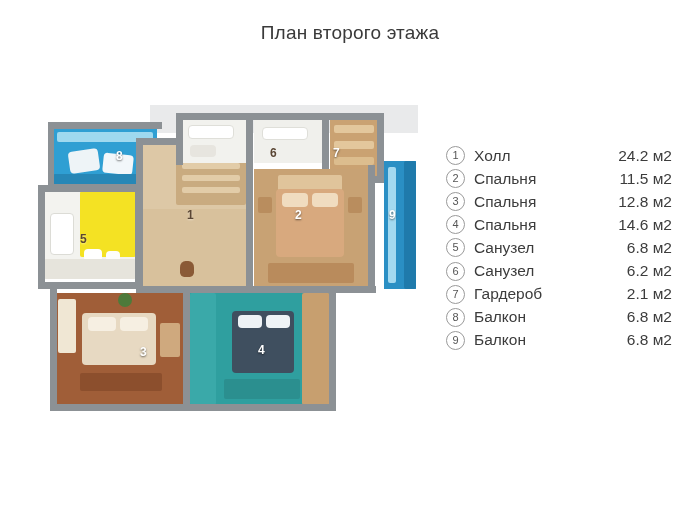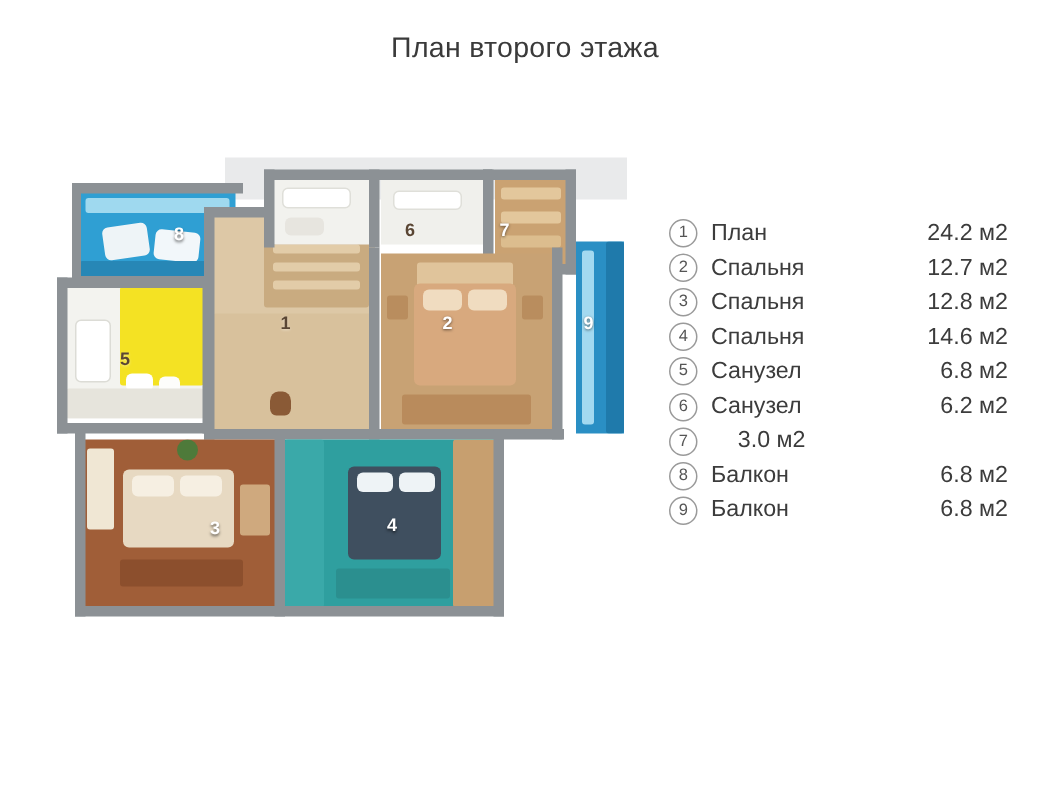--- a/index.html
+++ b/index.html
@@ -215,27 +215,27 @@
   </div>
   <div class="rnum" style="left:228px; top:238px;">4</div>
   <div class="wall" style="left:160px; top:299px; width:146px; height:7px;"></div>
   <div class="wall" style="left:299px; top:182px; width:7px; height:124px;"></div>
 
 </div>
 
 <div id="legend">
   <div class="legend-row">
     <div class="legend-num">1</div>
-    <div class="legend-label">План</div>
+    <div class="legend-label">Холл</div>
     <div class="legend-area">24.2 м2</div>
   </div>
   <div class="legend-row">
     <div class="legend-num">2</div>
     <div class="legend-label">Спальня</div>
-    <div class="legend-area">12.7 м2</div>
+    <div class="legend-area">11.5 м2</div>
   </div>
   <div class="legend-row">
     <div class="legend-num">3</div>
     <div class="legend-label">Спальня</div>
     <div class="legend-area">12.8 м2</div>
   </div>
   <div class="legend-row">
     <div class="legend-num">4</div>
     <div class="legend-label">Спальня</div>
     <div class="legend-area">14.6 м2</div>
@@ -245,21 +245,22 @@
     <div class="legend-label">Санузел</div>
     <div class="legend-area">6.8 м2</div>
   </div>
   <div class="legend-row">
     <div class="legend-num">6</div>
     <div class="legend-label">Санузел</div>
     <div class="legend-area">6.2 м2</div>
   </div>
   <div class="legend-row">
     <div class="legend-num">7</div>
-    <div class="legend-area">3.0 м2</div>
+    <div class="legend-label">Гардероб</div>
+    <div class="legend-area">2.1 м2</div>
   </div>
   <div class="legend-row">
     <div class="legend-num">8</div>
     <div class="legend-label">Балкон</div>
     <div class="legend-area">6.8 м2</div>
   </div>
   <div class="legend-row">
     <div class="legend-num">9</div>
     <div class="legend-label">Балкон</div>
     <div class="legend-area">6.8 м2</div>

